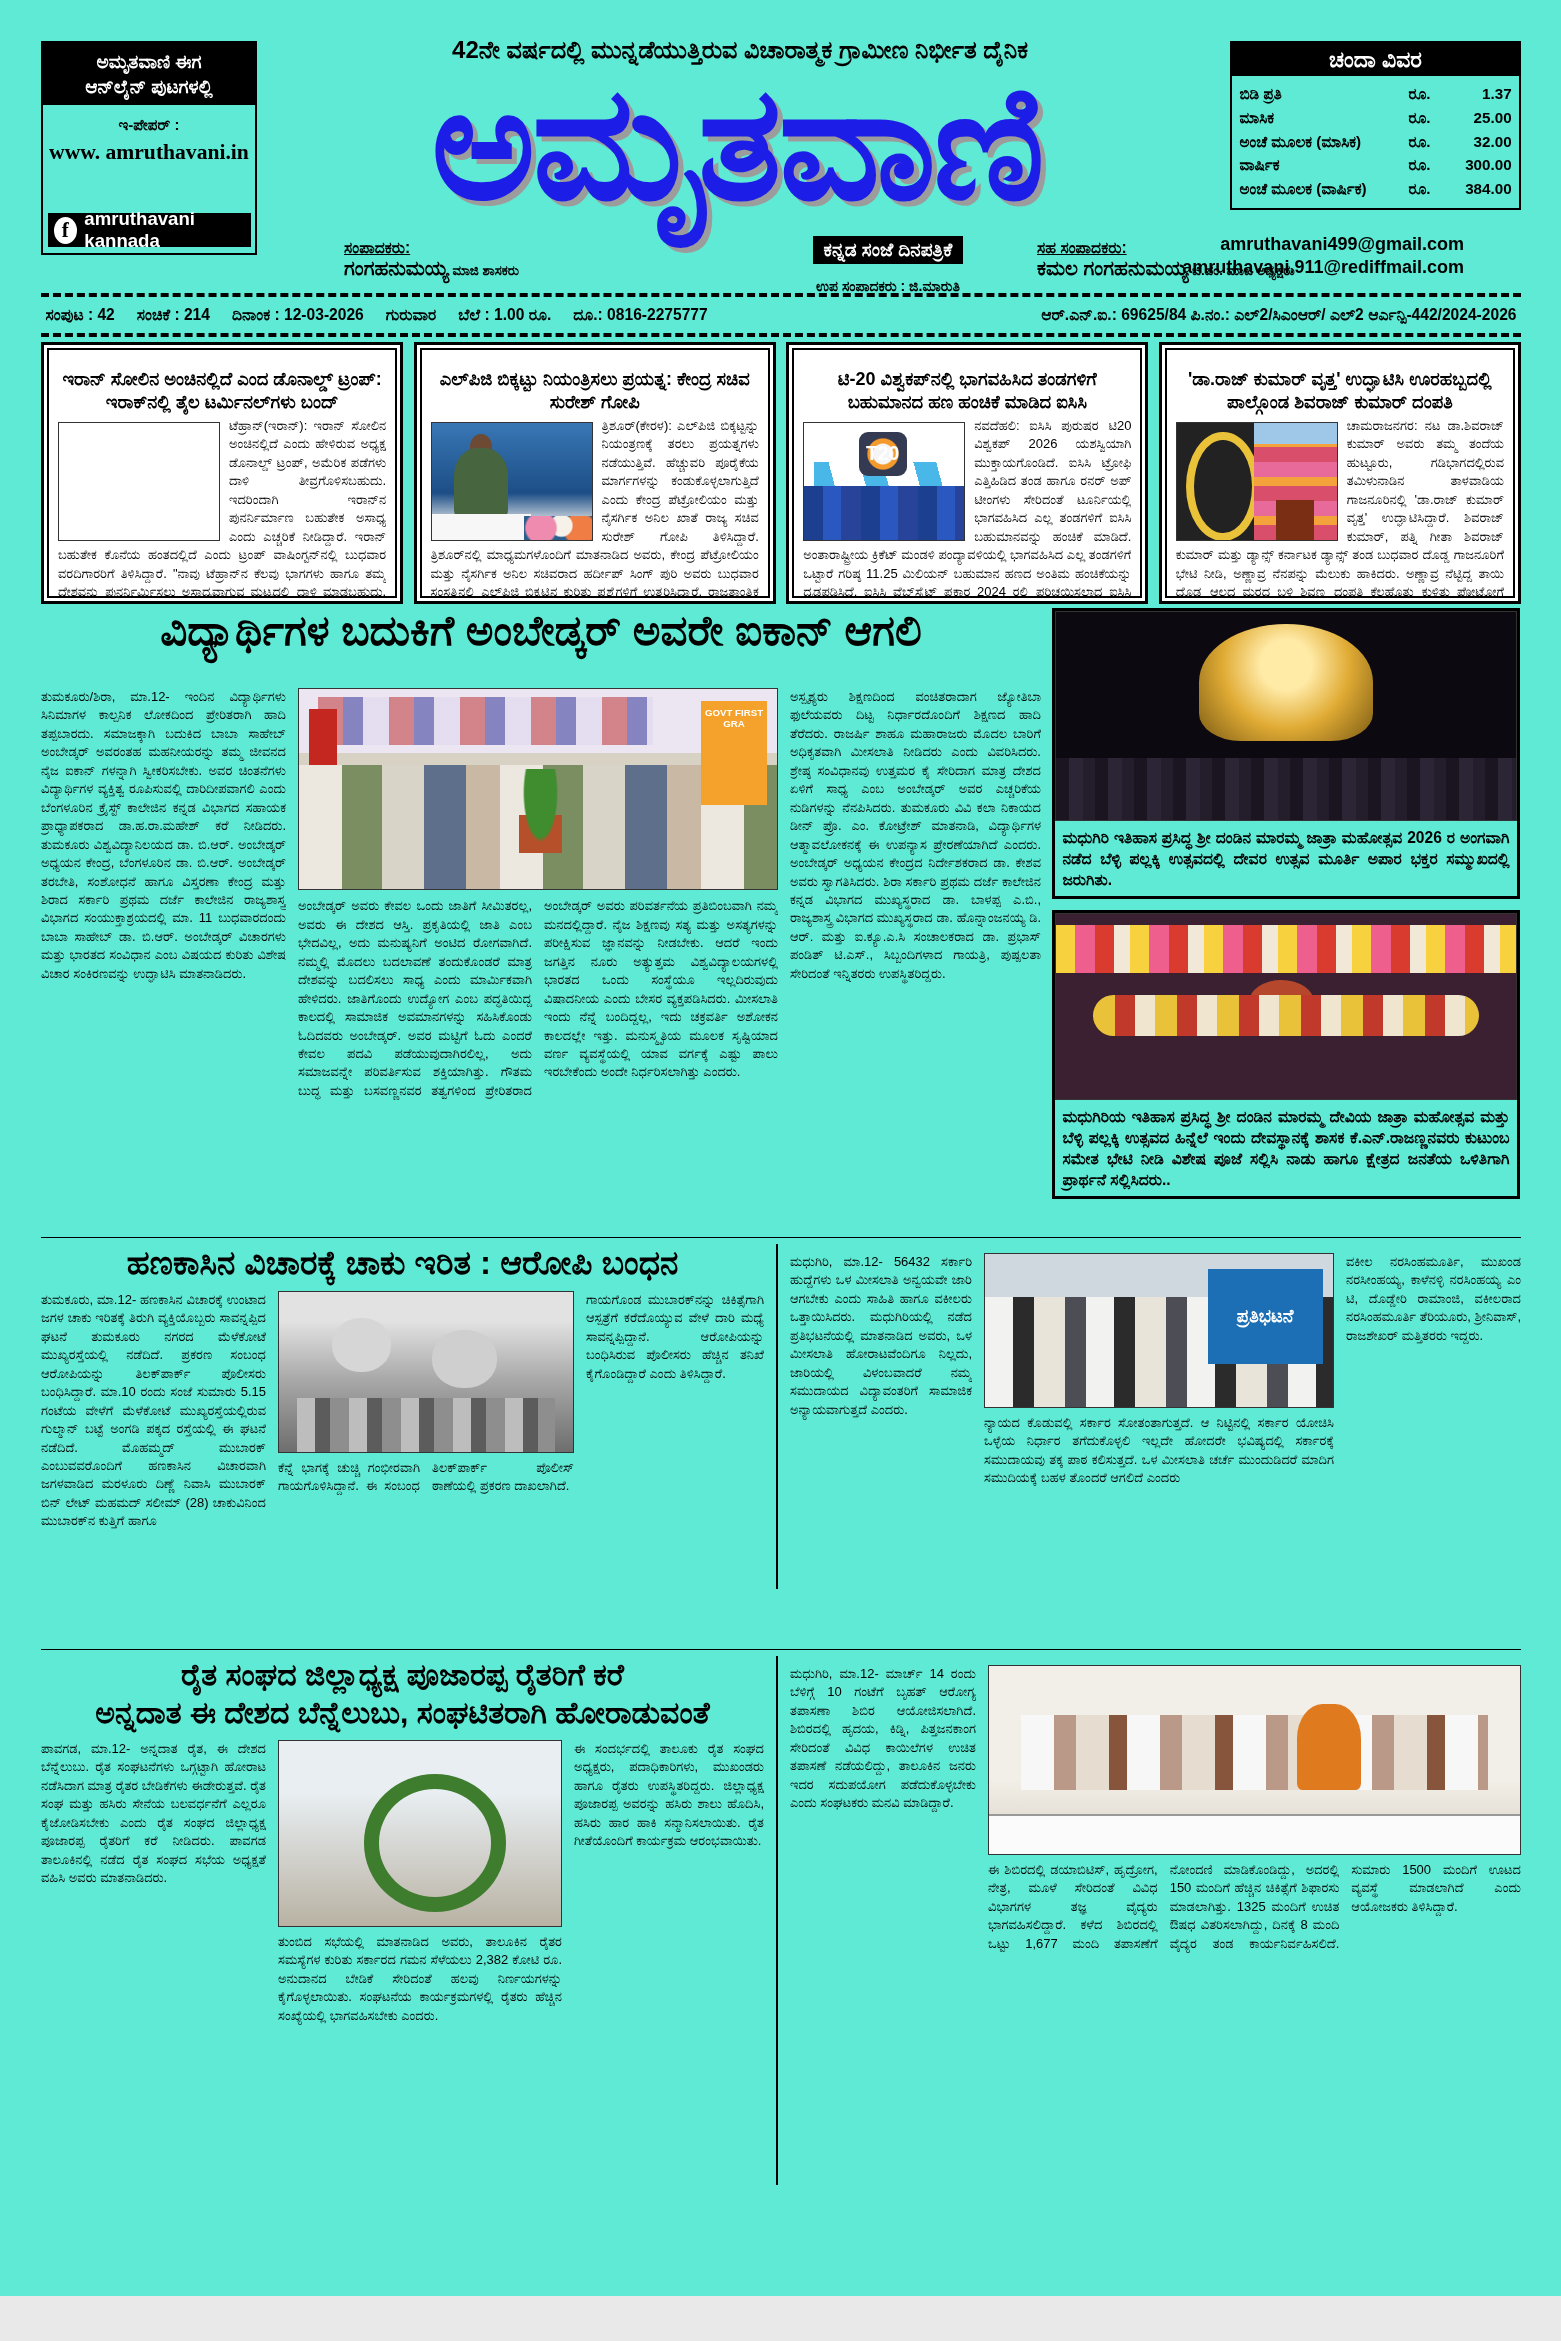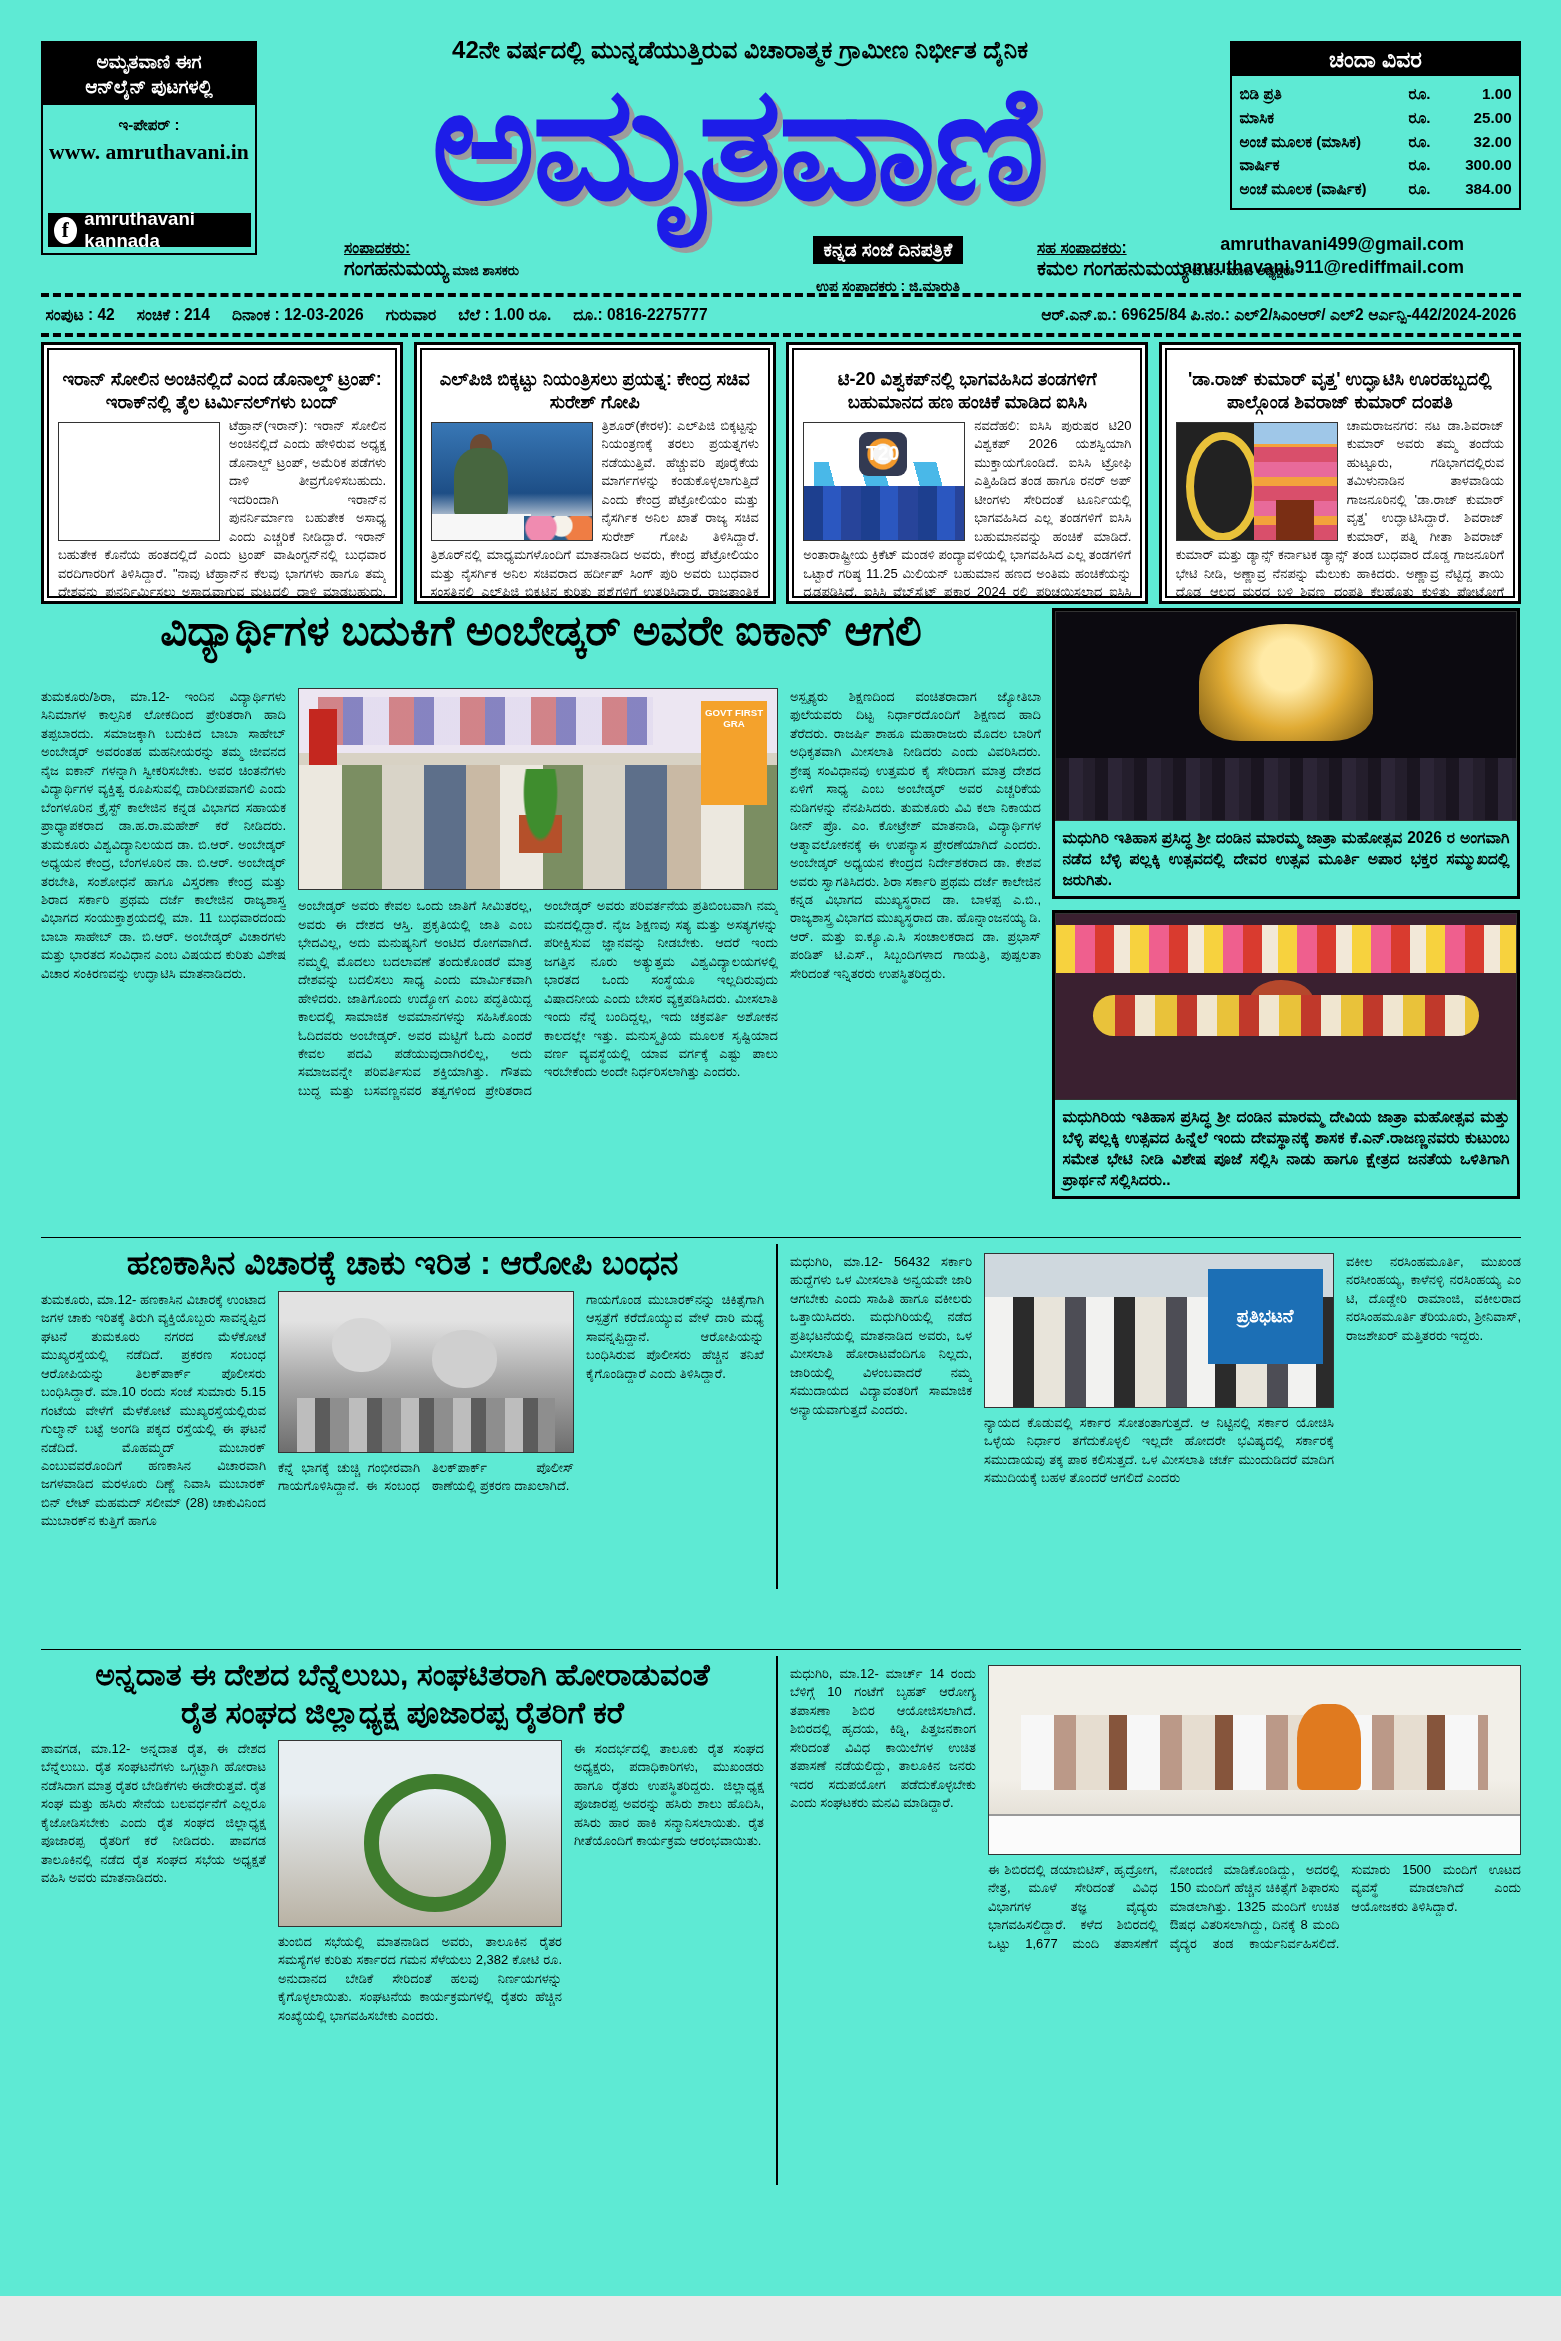--- a/index.html
+++ b/index.html
@@ -188,21 +188,21 @@
     <span class="ed-name">ಕಮಲ ಗಂಗಹನುಮಯ್ಯ</span>
     <span class="ed-suffix">ಜಿ.ಪಂ. ಮಾಜಿ ಅಧ್ಯಕ್ಷರು</span>
   </div>
 
   <div class="abs subsc">
     <div class="subsc-title">ಚಂದಾ ವಿವರ</div>
     <div class="subsc-rows">
       <div class="s-row">
         <span class="s-label">ಬಿಡಿ ಪ್ರತಿ</span>
         <span class="s-cur">ರೂ.</span>
-        <span class="s-val">1.00</span>
+        <span class="s-val">1.37</span>
       </div>
       <div class="s-row">
         <span class="s-label">ಮಾಸಿಕ</span>
         <span class="s-cur">ರೂ.</span>
         <span class="s-val">25.00</span>
       </div>
       <div class="s-row">
         <span class="s-label">ಅಂಚೆ ಮೂಲಕ (ಮಾಸಿಕ)</span>
         <span class="s-cur">ರೂ.</span>
         <span class="s-val">32.00</span>
@@ -352,22 +352,22 @@
           <div class="body-txt" style="height:175px;margin-top:6px">ನ್ಯಾಯದ ಕೊಡುವಲ್ಲಿ ಸರ್ಕಾರ ಸೋತಂತಾಗುತ್ತದೆ. ಆ ನಿಟ್ಟಿನಲ್ಲಿ ಸರ್ಕಾರ ಯೋಚಿಸಿ ಒಳ್ಳೆಯ ನಿರ್ಧಾರ ತಗೆದುಕೊಳ್ಳಲಿ ಇಲ್ಲದೇ ಹೋದರೇ ಭವಿಷ್ಯದಲ್ಲಿ ಸರ್ಕಾರಕ್ಕೆ ಸಮುದಾಯವು ತಕ್ಕ ಪಾಠ ಕಲಿಸುತ್ತದೆ. ಒಳ ಮೀಸಲಾತಿ ಚರ್ಚೆ ಮುಂದುಡಿದರೆ ಮಾದಿಗ ಸಮುದಿಯಕ್ಕೆ ಬಹಳ ತೊಂದರೆ ಆಗಲಿದೆ ಎಂದರು</div>
         </div>
         <div class="body-txt h450" style="width:175px">ವಕೀಲ ನರಸಿಂಹಮೂರ್ತಿ, ಮುಖಂಡ ನರಸೀಂಹಯ್ಯ, ಕಾಳೆನಳ್ಳಿ ನರಸಿಂಹಯ್ಯ ಎಂ ಟಿ, ದೊಡ್ಡೇರಿ ರಾಮಾಂಜಿ, ವಕೀಲರಾದ ನರಸಿಂಹಮೂರ್ತಿ ತೆರಿಯೂರು, ಶ್ರೀನಿವಾಸ್, ರಾಜಶೇಖರ್ ಮತ್ತಿತರರು ಇದ್ದರು.</div>
       </div>
     </div>
   </div>
 
   <div class="abs row3">
     <div class="artL">
       <div class="a-head2">
+        <div>ರೈತ ಸಂಘದ ಜಿಲ್ಲಾಧ್ಯಕ್ಷ ಪೂಜಾರಪ್ಪ ರೈತರಿಗೆ ಕರೆ</div>
         <div>ಅನ್ನದಾತ ಈ ದೇಶದ ಬೆನ್ನೆಲುಬು, ಸಂಘಟಿತರಾಗಿ ಹೋರಾಡುವಂತೆ</div>
-        <div>ರೈತ ಸಂಘದ ಜಿಲ್ಲಾಧ್ಯಕ್ಷ ಪೂಜಾರಪ್ಪ ರೈತರಿಗೆ ಕರೆ</div>
       </div>
       <div class="a-body">
         <div class="c300 h700 body-txt">ಪಾವಗಡ, ಮಾ.12- ಅನ್ನದಾತ ರೈತ, ಈ ದೇಶದ ಬೆನ್ನೆಲುಬು. ರೈತ ಸಂಘಟನೆಗಳು ಒಗ್ಗಟ್ಟಾಗಿ ಹೋರಾಟ ನಡೆಸಿದಾಗ ಮಾತ್ರ ರೈತರ ಬೇಡಿಕೆಗಳು ಈಡೇರುತ್ತವೆ. ರೈತ ಸಂಘ ಮತ್ತು ಹಸಿರು ಸೇನೆಯ ಬಲವರ್ಧನೆಗೆ ಎಲ್ಲರೂ ಕೈಜೋಡಿಸಬೇಕು ಎಂದು ರೈತ ಸಂಘದ ಜಿಲ್ಲಾಧ್ಯಕ್ಷ ಪೂಜಾರಪ್ಪ ರೈತರಿಗೆ ಕರೆ ನೀಡಿದರು. ಪಾವಗಡ ತಾಲೂಕಿನಲ್ಲಿ ನಡೆದ ರೈತ ಸಂಘದ ಸಭೆಯ ಅಧ್ಯಕ್ಷತೆ ವಹಿಸಿ ಅವರು ಮಾತನಾಡಿದರು.</div>
         <div class="mid2" style="max-width:290px">
           <div class="mid-photo ph ph-garland" style="height:187px">
             <div class="gl-people"></div>
             <div class="gl-ring"></div>
           </div>
           <div class="body-txt" style="height:320px;margin-top:6px">ತುಂಬಿದ ಸಭೆಯಲ್ಲಿ ಮಾತನಾಡಿದ ಅವರು, ತಾಲೂಕಿನ ರೈತರ ಸಮಸ್ಯೆಗಳ ಕುರಿತು ಸರ್ಕಾರದ ಗಮನ ಸೆಳೆಯಲು 2,382 ಕೋಟಿ ರೂ. ಅನುದಾನದ ಬೇಡಿಕೆ ಸೇರಿದಂತೆ ಹಲವು ನಿರ್ಣಯಗಳನ್ನು ಕೈಗೊಳ್ಳಲಾಯಿತು. ಸಂಘಟನೆಯ ಕಾರ್ಯಕ್ರಮಗಳಲ್ಲಿ ರೈತರು ಹೆಚ್ಚಿನ ಸಂಖ್ಯೆಯಲ್ಲಿ ಭಾಗವಹಿಸಬೇಕು ಎಂದರು.</div>
         </div>

